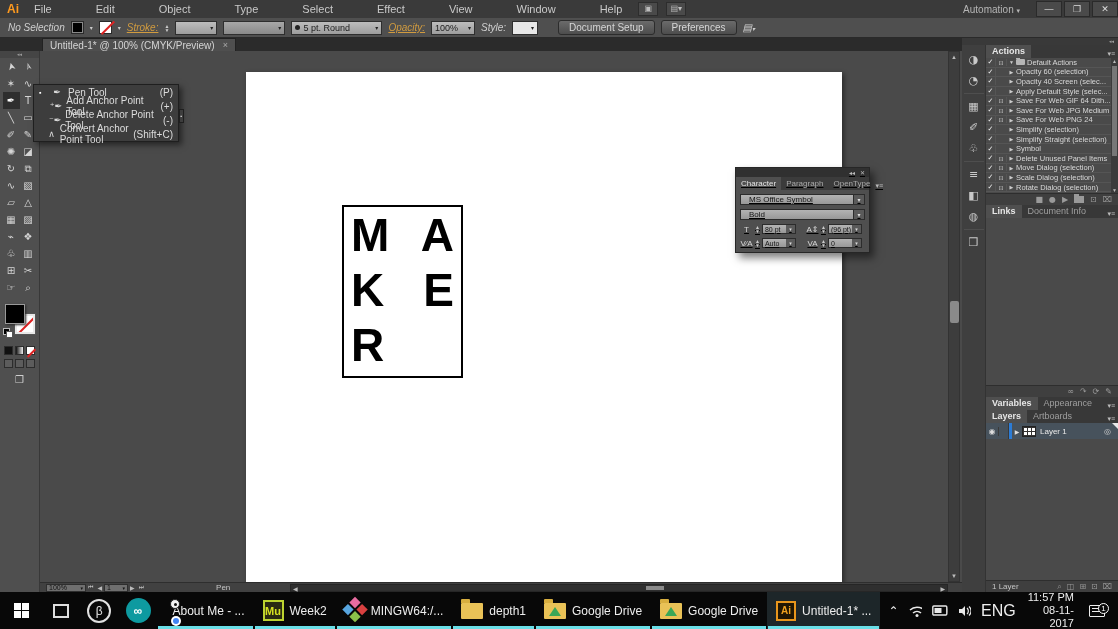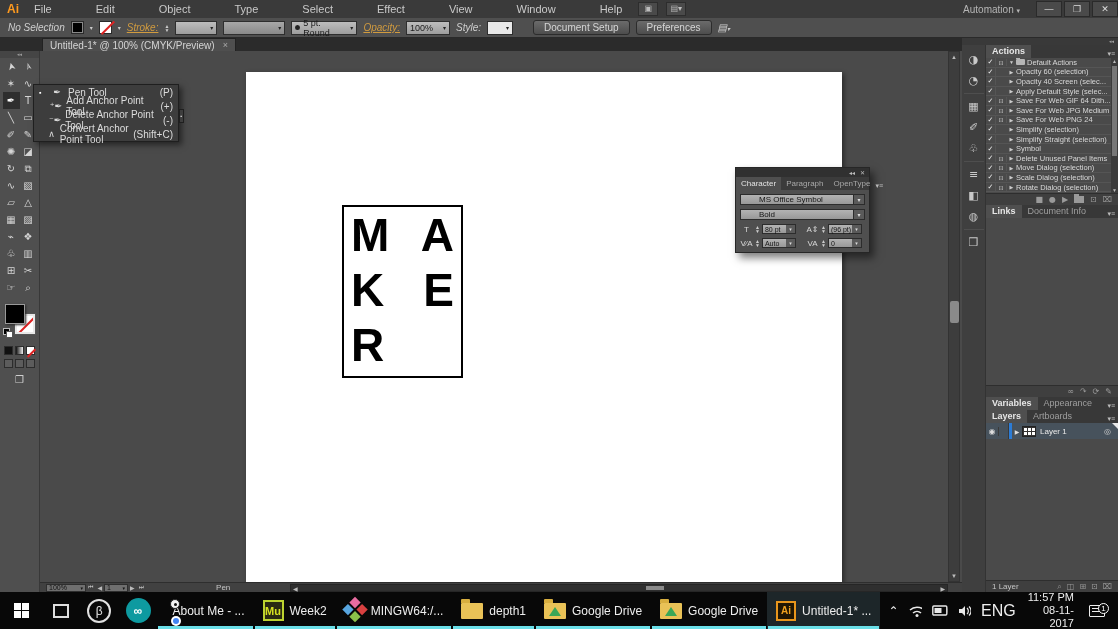--- a/index.html
+++ b/index.html
@@ -108,30 +108,30 @@
     border:1px solid #1f1f1f; box-shadow:3px 3px 6px rgba(0,0,0,.5); z-index:50; }
   .fly-item { height:14px; display:flex; align-items:center; font-size:10px; color:#dcdcdc; gap:4px; padding:0 5px; }
   .fly-marker { width:7px; font-size:7px; color:#fff; }
   .fly-icon { width:14px; text-align:center; font-size:9px; }
   .fly-short { margin-left:auto; }
   #fly-tear { position:absolute; right:-6px; top:24px; width:5px; height:14px; background:#3d3d3d;
     border:1px solid #1f1f1f; color:#ddd; font-size:5px; text-align:center; line-height:13px; }
 
   
   #char-panel { position:absolute; left:735px; top:167px; width:135px; background:#4f4f4f;
-    border:1px solid #262626; box-shadow:4px 5px 8px rgba(0,0,0,.5); z-index:60; }
+    border:1px solid #262626; box-shadow:4px 5px 8px rgba(0,0,0,.5); z-index:60;text-decoration:underline; }
   #char-head { height:9px; background:#303030; display:flex; justify-content:flex-end; align-items:center;
     gap:5px; padding:0 4px; color:#bbb; font-size:6px; }
   #char-tabs { height:13px; background:#3b3b3b; display:flex; align-items:flex-end; color:#a8a8a8; font-size:8px; }
   .char-tab { padding:2px 5px; }
   .char-tab.active { background:#4f4f4f; color:#e3e3e3; }
   #char-tabs .pm { margin-left:auto; padding-right:3px; color:#bbb; font-size:7px; }
   #char-body { padding:4px; display:flex; flex-direction:column; gap:4px; }
   .ch-select { height:11px; background:linear-gradient(#b3b3b3,#989898); border:1px solid #2c2c2c;
-    display:flex; align-items:center; font-size:8px; color:#161616; padding-left:18px; }
+    display:flex; align-items:center; font-size:8px; color:#161616; padding-left:8px; }
   .ch-select .dd { margin-left:auto; width:11px; height:100%; background:#5a5a5a; color:#ddd;
     font-size:6px; text-align:center; line-height:10px; border-left:1px solid #2c2c2c; }
   .ch-row { display:flex; align-items:center; gap:2px; }
   .ch-ic { width:13px; font-size:8px; color:#d8d8d8; text-align:center; }
   .ch-box { width:34px; height:10px; background:linear-gradient(#b3b3b3,#989898); border:1px solid #2c2c2c;
     font-size:7px; color:#161616; display:flex; align-items:center; padding-left:2px; }
   .ch-box .dd { margin-left:auto; width:9px; height:100%; background:#5a5a5a; color:#ddd; font-size:5px;
     text-align:center; line-height:9px; }
   .ch-gap { width:6px; }
 
@@ -276,21 +276,21 @@
     <span class="stepper">
         <span>▲</span>
         <span>▼</span>
       </span>
     <span class="cb-box" style="width:42px">
         <span class="car">▾</span>
       </span>
     <span class="cb-box" style="width:62px;background:linear-gradient(#a8a8a8,#8a8a8a)">
         <span class="car">▾</span>
       </span>
-    <span class="cb-box" style="width:66px">
+    <span class="cb-box" style="width:91px">
       <span class="dot"></span>
       <span>5 pt. Round</span>
         <span class="car">▾</span>
       </span>
     <span class="cb-label cb-link">Opacity:</span>
     <span class="cb-box" style="width:44px">
         <span>100%</span>
         <span class="car">▾</span>
       </span>
     <span class="cb-label">Style:</span>

